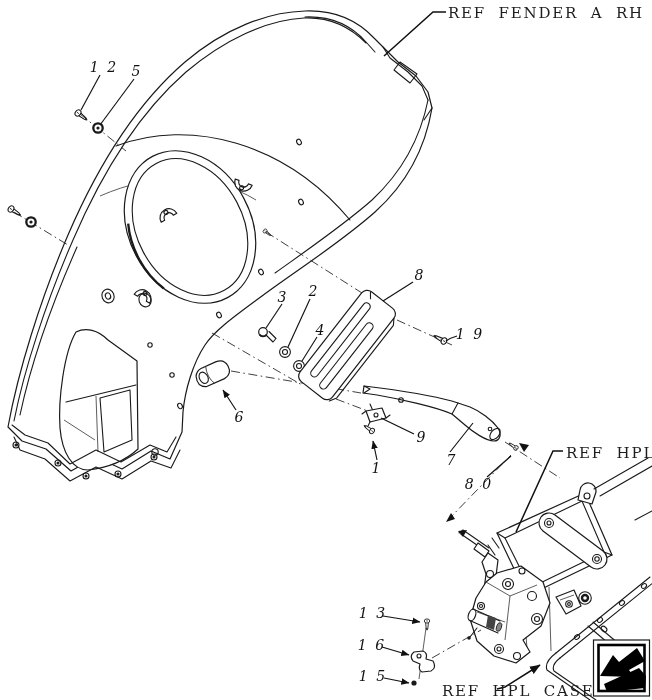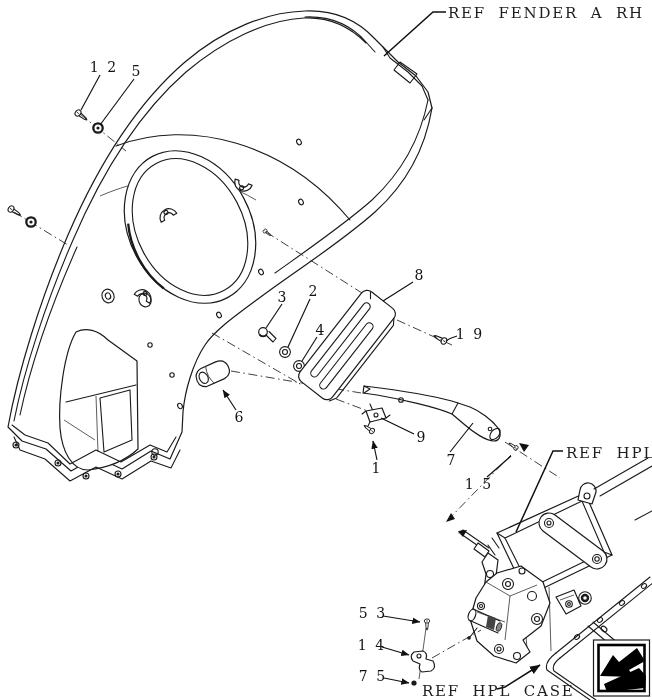--- a/index.html
+++ b/index.html
@@ -1,20 +1,20 @@
 <!DOCTYPE html>
 <html><head>
 <meta charset="utf-8">
 <style>
   html,body{margin:0;padding:0;background:#fff;}
   #stage{position:relative;width:652px;height:700px;background:#fff;overflow:hidden;
          font-family:"DejaVu Serif",serif;}
   #stage svg{position:absolute;left:0;top:0;}
   .callout{position:absolute;font-size:14px;color:#111;transform:translate(-50%,-50%);
-           letter-spacing:2px;white-space:pre;line-height:1;}
+           letter-spacing:2px;white-space:pre;line-height:1;font-style:italic;}
   .ref{position:absolute;font-size:15px;color:#1d1d1d;letter-spacing:1.8px;word-spacing:6px;
        white-space:pre;line-height:1;}
   .ln{fill:none;stroke:#1a1a1a;stroke-width:1.1;stroke-linecap:round;stroke-linejoin:round;}
   .fw{fill:#fff;stroke:#1a1a1a;stroke-width:1.2;stroke-linejoin:round;}
   .dd{fill:none;stroke:#2a2a2a;stroke-width:.9;stroke-dasharray:9 3.5 1.6 3.5;}
   .ld{fill:none;stroke:#111;stroke-width:1.15;}
   .ld2{fill:none;stroke:#111;stroke-width:1.5;}
   .thin{fill:none;stroke:#333;stroke-width:.8;}
 </style>
 </head>
@@ -296,22 +296,22 @@
 <div class="callout" style="left:137px;top:71px">5</div>
 <div class="callout" style="left:283px;top:297px">3</div>
 <div class="callout" style="left:314px;top:291px">2</div>
 <div class="callout" style="left:321px;top:330px">4</div>
 <div class="callout" style="left:420px;top:275px">8</div>
 <div class="callout" style="left:470px;top:334px">1 9</div>
 <div class="callout" style="left:240px;top:417px">6</div>
 <div class="callout" style="left:422px;top:437px">9</div>
 <div class="callout" style="left:452px;top:460px">7</div>
 <div class="callout" style="left:377px;top:468px">1</div>
-<div class="callout" style="left:479px;top:484px">1 5</div>
-<div class="callout" style="left:373px;top:613px">5 3</div>
-<div class="callout" style="left:372px;top:645px">1 4</div>
-<div class="callout" style="left:373px;top:676px">7 5</div>
+<div class="callout" style="left:479px;top:484px">8 0</div>
+<div class="callout" style="left:373px;top:613px">1 3</div>
+<div class="callout" style="left:372px;top:645px">1 6</div>
+<div class="callout" style="left:373px;top:676px">1 5</div>
 
 <div class="ref" style="left:448px;top:6px">REF FENDER A RH</div>
 <div class="ref" style="left:566px;top:446px">REF HPL VA</div>
-<div class="ref" style="left:422px;top:684px">REF HPL CASE</div>
+<div class="ref" style="left:442px;top:684px">REF HPL CASE</div>
 
 </div>
 
 </body></html>

